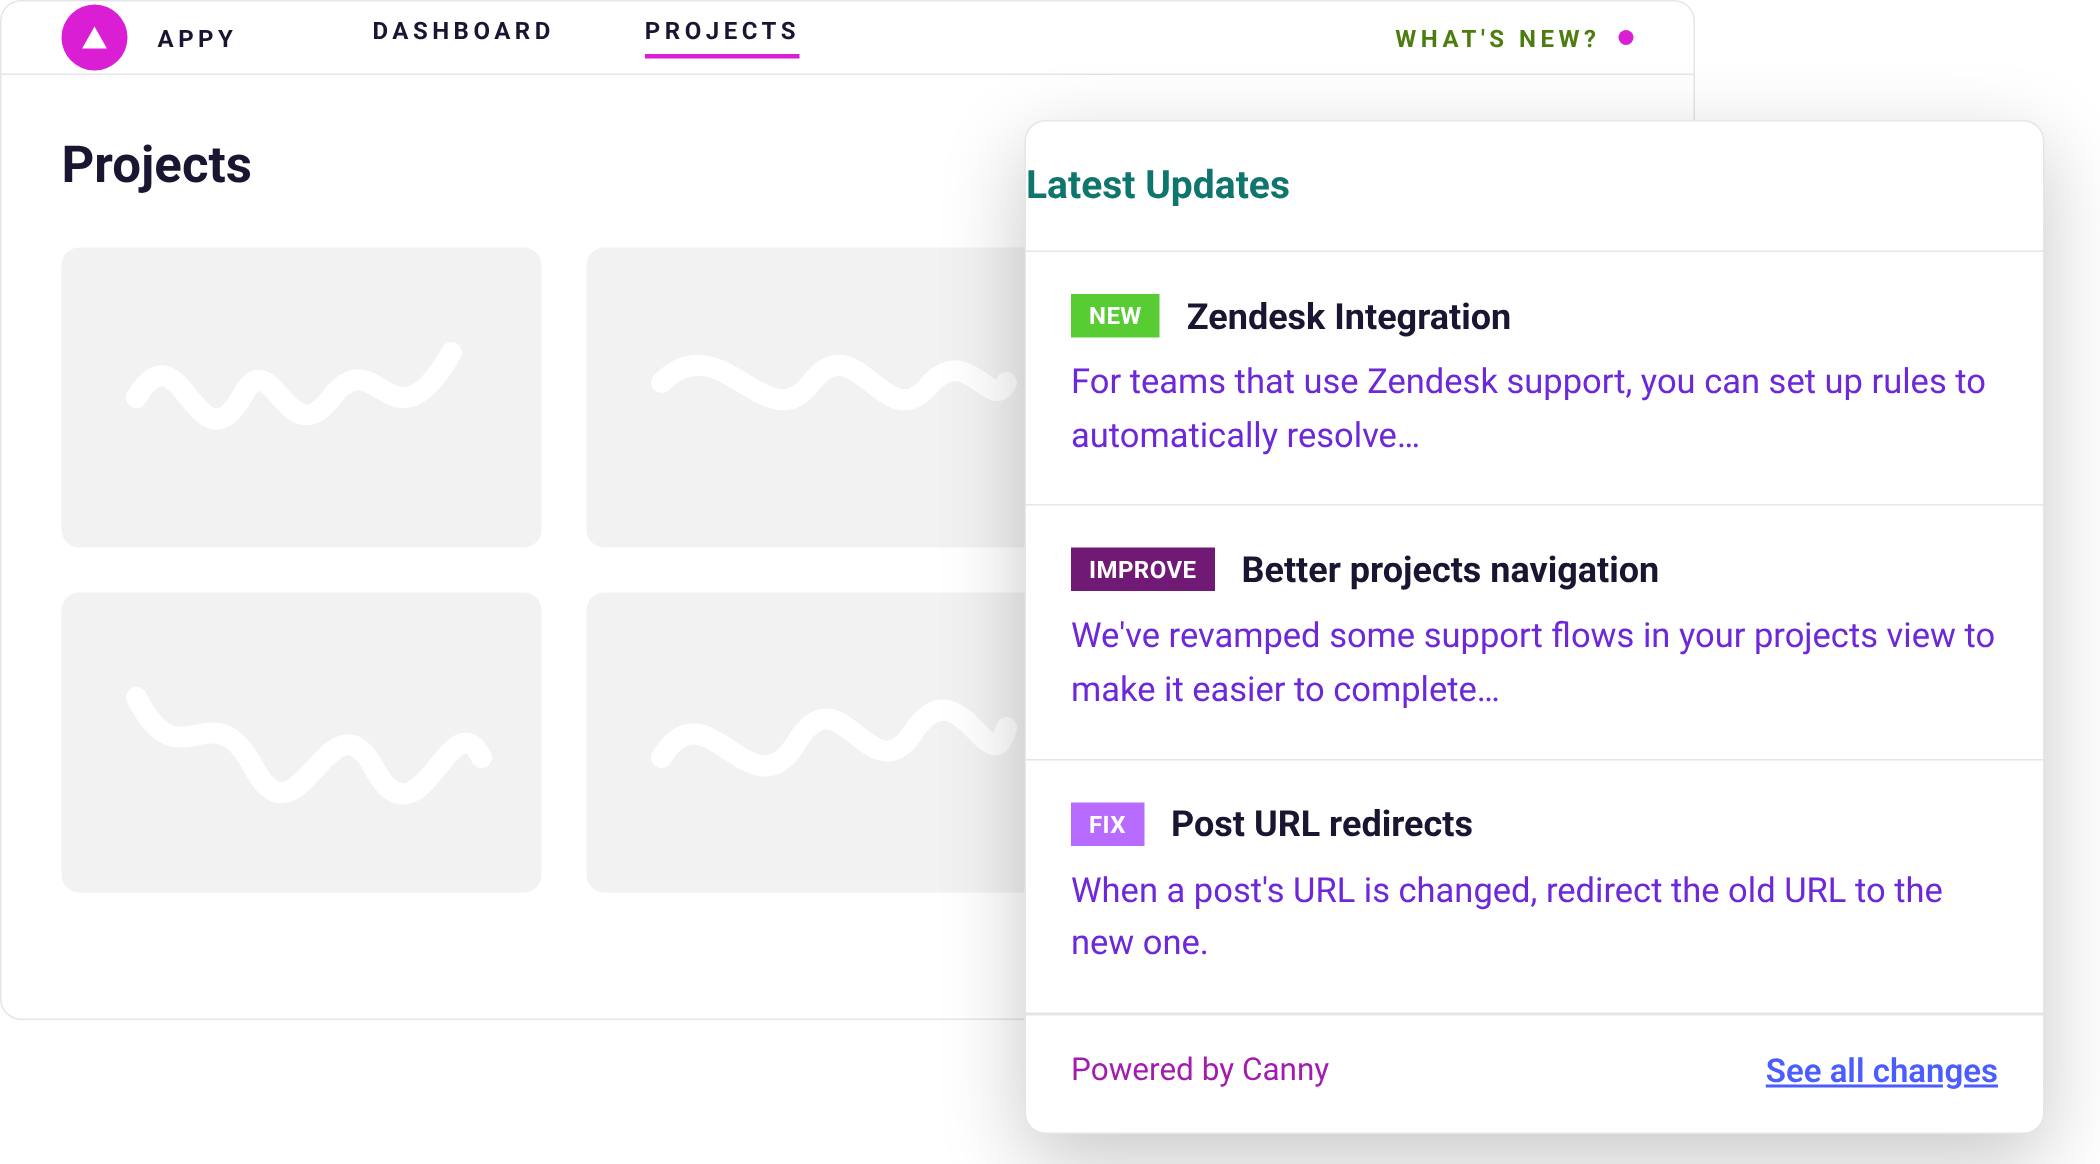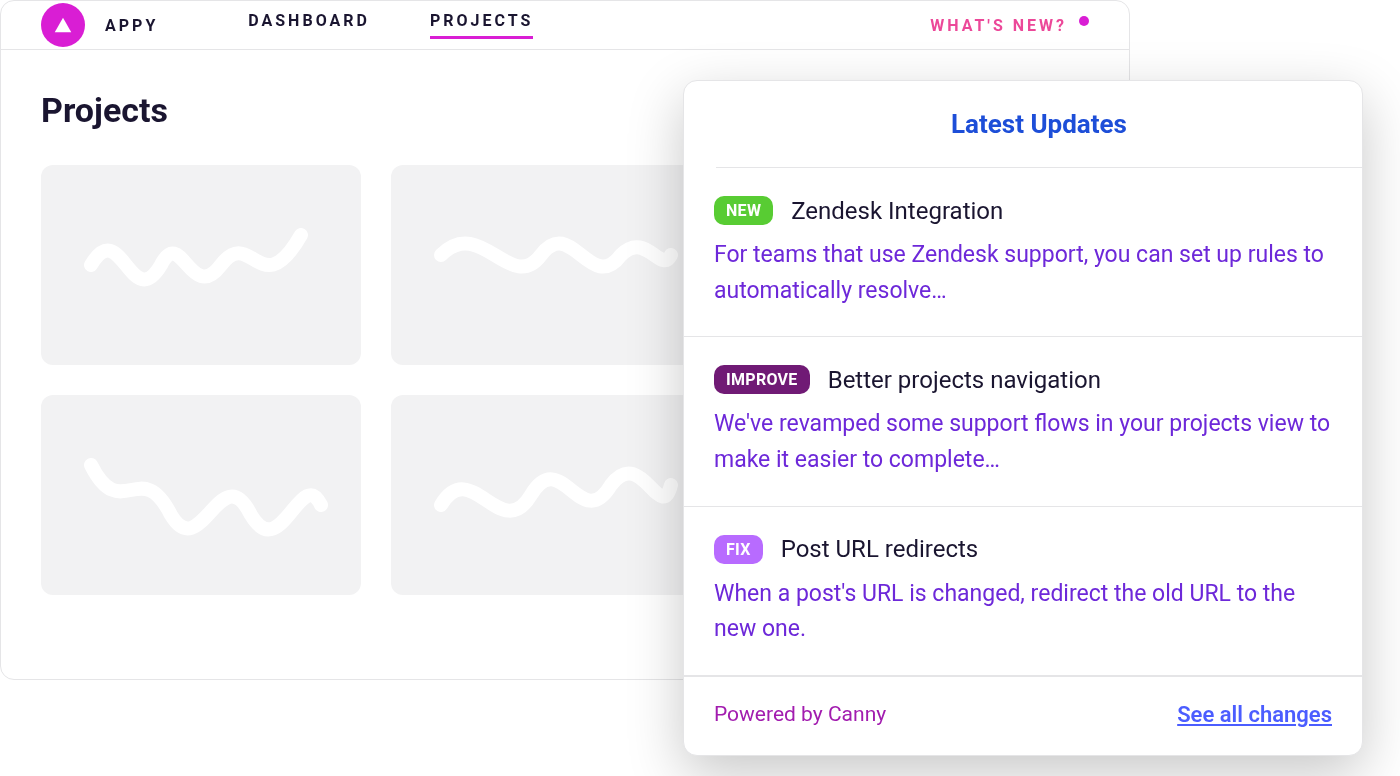--- a/index.html
+++ b/index.html
@@ -55,25 +55,26 @@
     color: #1a1530;
     cursor: pointer;
     padding-bottom: 6px;
   }
   .nav-item.active {
     border-bottom: 3px solid #d91ed4;
   }
   .whats-new {
     margin-left: auto;
     display: flex;
+    align-items: center;
     gap: 12px;
     font-size: 16px;
     font-weight: 700;
     letter-spacing: 3px;
-    color: #ec4899;
+    color: #4d7c0f;
     cursor: pointer;
   }
   .notif-dot {
     width: 10px;
     height: 10px;
     border-radius: 50%;
     background: #d91ed4;
   }
   .page-body {
     padding: 40px;
@@ -101,55 +102,53 @@
     position: absolute;
     top: 80px;
     left: 683px;
     width: 680px;
     background: #fff;
     border: 1px solid #e5e5e7;
     border-radius: 14px;
     box-shadow: 0 18px 55px rgba(0,0,0,0.22);
   }
   .updates-header {
-    text-align: center;
     padding: 28px 0;
     font-size: 26px;
     font-weight: 700;
-    color: #1d4ed8;
+    color: #0f766e;
     border-bottom: 1px solid #e5e5e7;
-    margin-left: 32px;
   }
   .update-item {
     padding: 28px 30px;
     border-bottom: 1px solid #e5e5e7;
   }
   .update-item:last-of-type {
     border-bottom: none;
   }
   .update-head {
     display: flex;
     align-items: center;
     gap: 18px;
     margin-bottom: 12px;
   }
   .badge {
     font-size: 16px;
     font-weight: 700;
     color: #fff;
     padding: 5px 12px;
-    border-radius: 10px;
+    border-radius: 0;
     letter-spacing: 0.3px;
   }
   .badge.new { background: #58cc33; }
   .badge.improve { background: #701a75; }
   .badge.fix { background: #b86bff; }
   .update-title {
     font-size: 24px;
-    font-weight: 400;
+    font-weight: 700;
     color: #1a1530;
   }
   .update-desc {
     font-size: 23px;
     line-height: 1.55;
     color: #6d28d9;
   }
   .updates-footer {
     display: flex;
     align-items: center;

